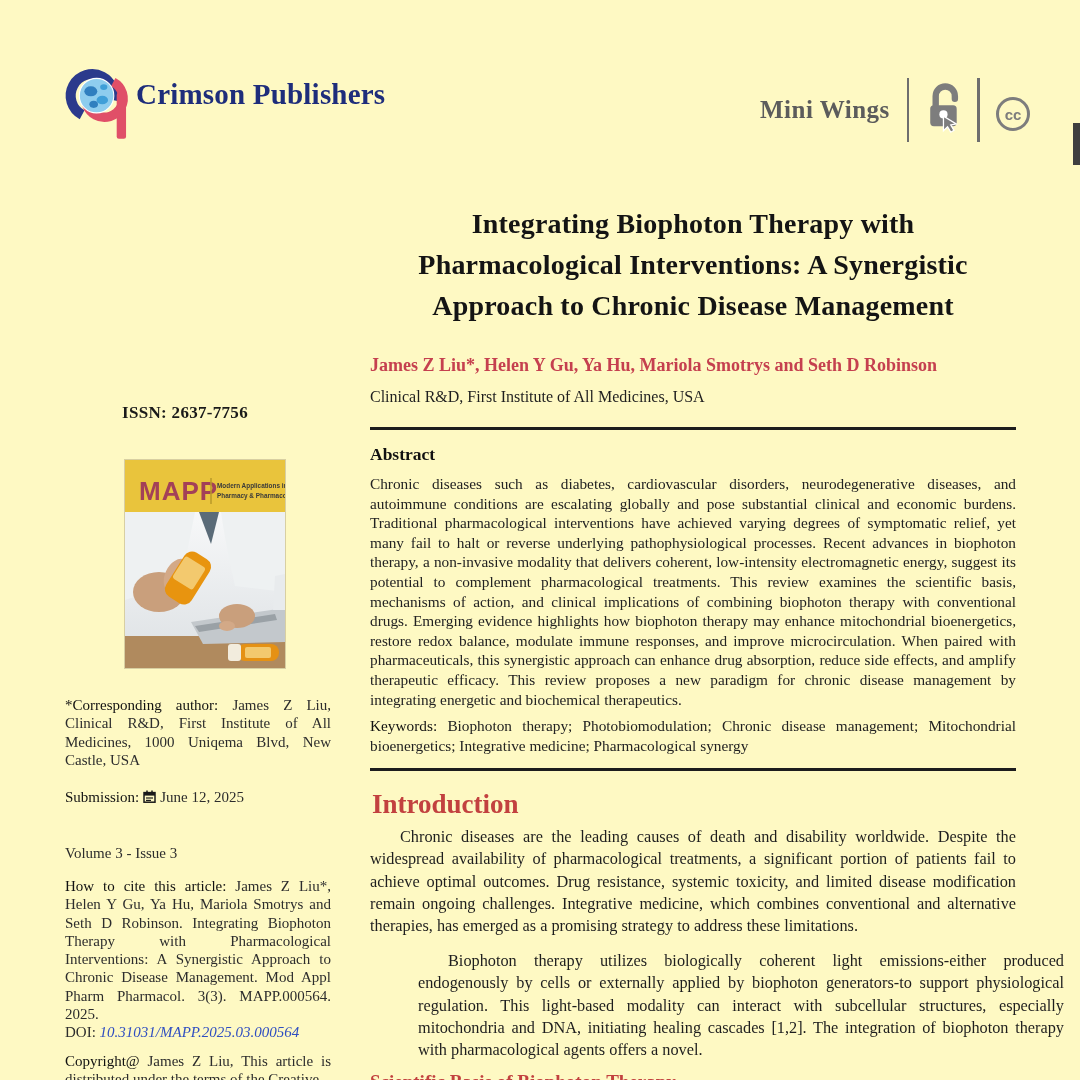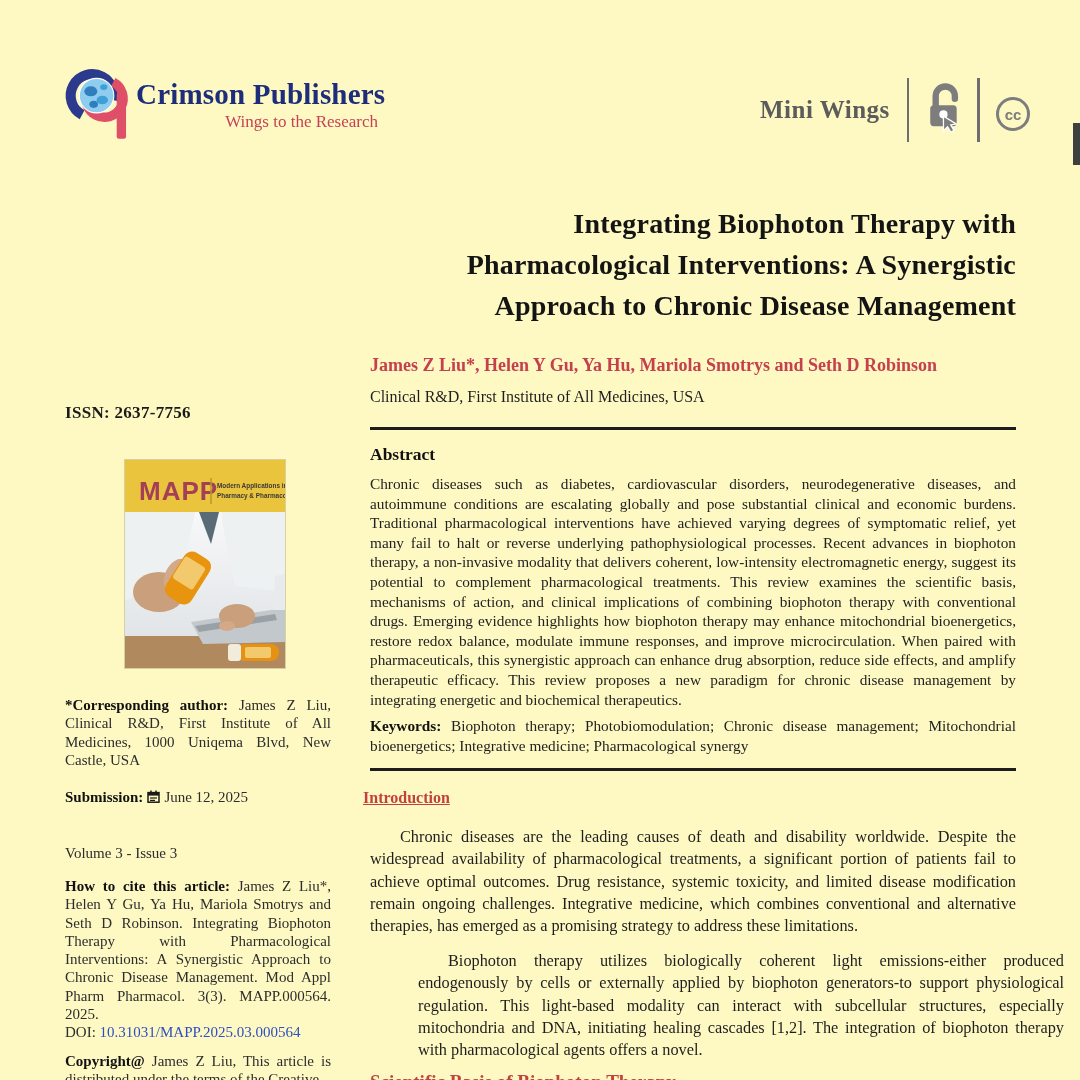--- a/index.html
+++ b/index.html
@@ -15,44 +15,44 @@
   .pub-text { position:absolute; left:136px; top:78px; width:244px; }
   .pub-name { font-size:29px; font-weight:bold; color:#1e2d7b; letter-spacing:.2px; white-space:nowrap; }
   .pub-tagline { font-size:17px; color:#c74055; text-align:right; padding-right:2px; margin-top:1px; }
   .header-right { position:absolute; left:760px; top:72px; height:76px; display:flex; align-items:center; gap:13px; }
   .article-type { font-size:25px; font-weight:bold; color:#5c5c5c; letter-spacing:.5px; white-space:nowrap; padding-right:4px; }
   .vdiv { width:2.5px; height:64px; background:#6e6e6e; }
   .edge-mark { position:absolute; right:0; top:123px; width:7px; height:42px; background:#3f3f3f; }
 
   
   .sidebar { position:absolute; left:65px; top:404px; width:266px; font-size:15px; line-height:18.3px; color:#2d2d2d; }
-  .issn { font-size:17px; font-weight:bold; color:#1a1a1a; width:240px; letter-spacing:.3px; }
+  .issn { font-size:17px; font-weight:bold; color:#1a1a1a; text-align:center; width:240px; letter-spacing:.3px; }
   .cover { position:absolute; left:60px; top:28px; width:160px; height:208px; box-shadow:0 0 0 1px #d8cfa2;margin-top:28px; }
   .side-p { text-align:justify; }
-  .b { font-weight:bold; color:#111; }
+  .b { font-weight:normal; color:#111; }
   .corr { position:absolute; top:292px; width:266px; }
   .dates { position:absolute; top:384px; width:266px; }
   .date-line { display:flex; align-items:center; gap:4px; white-space:nowrap; }
   .cal { position:relative; top:1px; flex:0 0 auto; }
   .volume { position:absolute; top:440px; width:266px; }
   .cite { position:absolute; top:473px; width:266px; }
   .doi-link { color:#2f4ec1; }
   .copyright { position:absolute; top:648px; width:266px; }
 
   
-  .main-title { position:absolute; left:370px; top:203px; width:646px; text-align:right;
+  .main-title { position:absolute; left:370px; top:203px; width:646px; text-align:center;
     font-size:28px; font-weight:bold; color:#141414; line-height:41px; letter-spacing:.2px; }
   .authors { position:absolute; left:370px; top:355px; width:646px; font-size:18px; font-weight:bold; color:#c5404f; }
   .affiliation { position:absolute; left:370px; top:388px; width:646px; font-size:16px; color:#1f1f1f; }
   .rule { position:absolute; left:370px; width:646px; height:2.5px; background:#1d1d1d; }
   .rule1 { top:427px; } .rule2 { top:768px; }
   .abstract-h { position:absolute; left:370px; top:444px; font-size:17.5px; font-weight:bold; color:#111; }
   .abstract-p { position:absolute; left:370px; top:474px; width:646px; font-size:15.3px; line-height:19.6px; text-align:justify; color:#222; }
   .keywords-p { position:absolute; left:370px; top:716px; width:646px; font-size:15.3px; line-height:19.6px; text-align:justify; color:#222; }
-  .intro-h { position:absolute; left:363px; top:789px; font-size:16px; font-weight:bold; color:#c2413f;text-decoration:underline; }
+  .intro-h { position:absolute; left:372px; top:789px; font-size:27px; font-weight:bold; color:#c2413f; }
   .body-p { position:absolute; left:370px; width:646px; font-size:16.3px; line-height:22.3px; text-align:justify; text-indent:30px; color:#1e1e1e; }
   .p1 { top:826px; } .p2 { top:950px;margin-left:48px; }
   .next-h { position:absolute; left:370px; top:1071px; font-size:19px; font-weight:bold; color:#c2413f; white-space:nowrap; }
 </style>
 </head>
 <body>
 
 <div class="page">
 
   <div class="logo-wrap">
@@ -62,21 +62,20 @@
       <circle cx="59" cy="48" r="26" fill="none" stroke="#e04f68" stroke-width="13" stroke-dasharray="118 45.4" transform="rotate(-62 59 48)"></circle>
       <circle cx="48" cy="44" r="24" fill="#8ecdee" stroke="#ffffff" stroke-width="1.5"></circle>
       <ellipse cx="40" cy="38" rx="9" ry="7" fill="#2f7fbf"></ellipse>
       <ellipse cx="56" cy="50" rx="8" ry="6" fill="#3f9fd8"></ellipse>
       <ellipse cx="44" cy="56" rx="6" ry="5" fill="#2f7fbf"></ellipse>
       <ellipse cx="58" cy="32" rx="5" ry="4" fill="#3f9fd8"></ellipse>
     </svg>
   </div>
   <div class="pub-text">
     <div class="pub-name">Crimson Publishers</div>
-    <div class="pub-tagline">Wings to the Research</div>
   </div>
 
   <div class="header-right">
     <div class="article-type">Mini Wings</div>
     <div class="vdiv"></div>
     <span>
       <svg width="42" height="60" viewBox="0 0 46 62">
         <path d="M 15 28 v-10 a10.5 10.5 0 0 1 21 0 v 3" fill="none" stroke="#7d7d7d" stroke-width="7" stroke-linecap="round"></path>
         <rect x="9" y="28" width="29" height="23" rx="4" fill="#7d7d7d"></rect>
         <circle cx="23.5" cy="38" r="4.5" fill="#ffffff"></circle>
@@ -154,21 +153,21 @@
               <line x1="3" y1="10.4" x2="8" y2="10.4" stroke="#1a1a1a" stroke-width="1.2"></line>
             </svg>
         </span>
         <span>June 12, 2025</span>
       </div>
     </div>
 
     <div class="volume">Volume 3 - Issue 3</div>
 
     <p class="side-p cite"><span class="b">How to cite this article:</span> <span>James Z Liu*, Helen Y Gu, Ya Hu, Mariola Smotrys and Seth D Robinson. Integrating Biophoton Therapy with Pharmacological Interventions: A Synergistic Approach to Chronic Disease Management. Mod Appl Pharm Pharmacol. 3(3). MAPP.000564. 2025.</span><br>
-      <span>DOI:</span> <a class="doi-link" href="#" style="text-decoration:none;">10.31031/MAPP.2025.03.000564</a>
+      <span>DOI:</span> <a class="doi-link" href="#" style="text-decoration:none;font-style:italic;">10.31031/MAPP.2025.03.000564</a>
     </p>
 
     <p class="side-p copyright"><span class="b">Copyright@</span> <span>James Z Liu, This article is distributed under the terms of the Creative</span></p>
   </div>
 
   <h1 class="main-title">Integrating Biophoton Therapy with Pharmacological Interventions: A Synergistic Approach to Chronic Disease Management</h1>
   <div class="authors">James Z Liu*, Helen Y Gu, Ya Hu, Mariola Smotrys and Seth D Robinson</div>
   <div class="affiliation">Clinical R&amp;D, First Institute of All Medicines, USA</div>
 
   <div class="rule rule1"></div>

